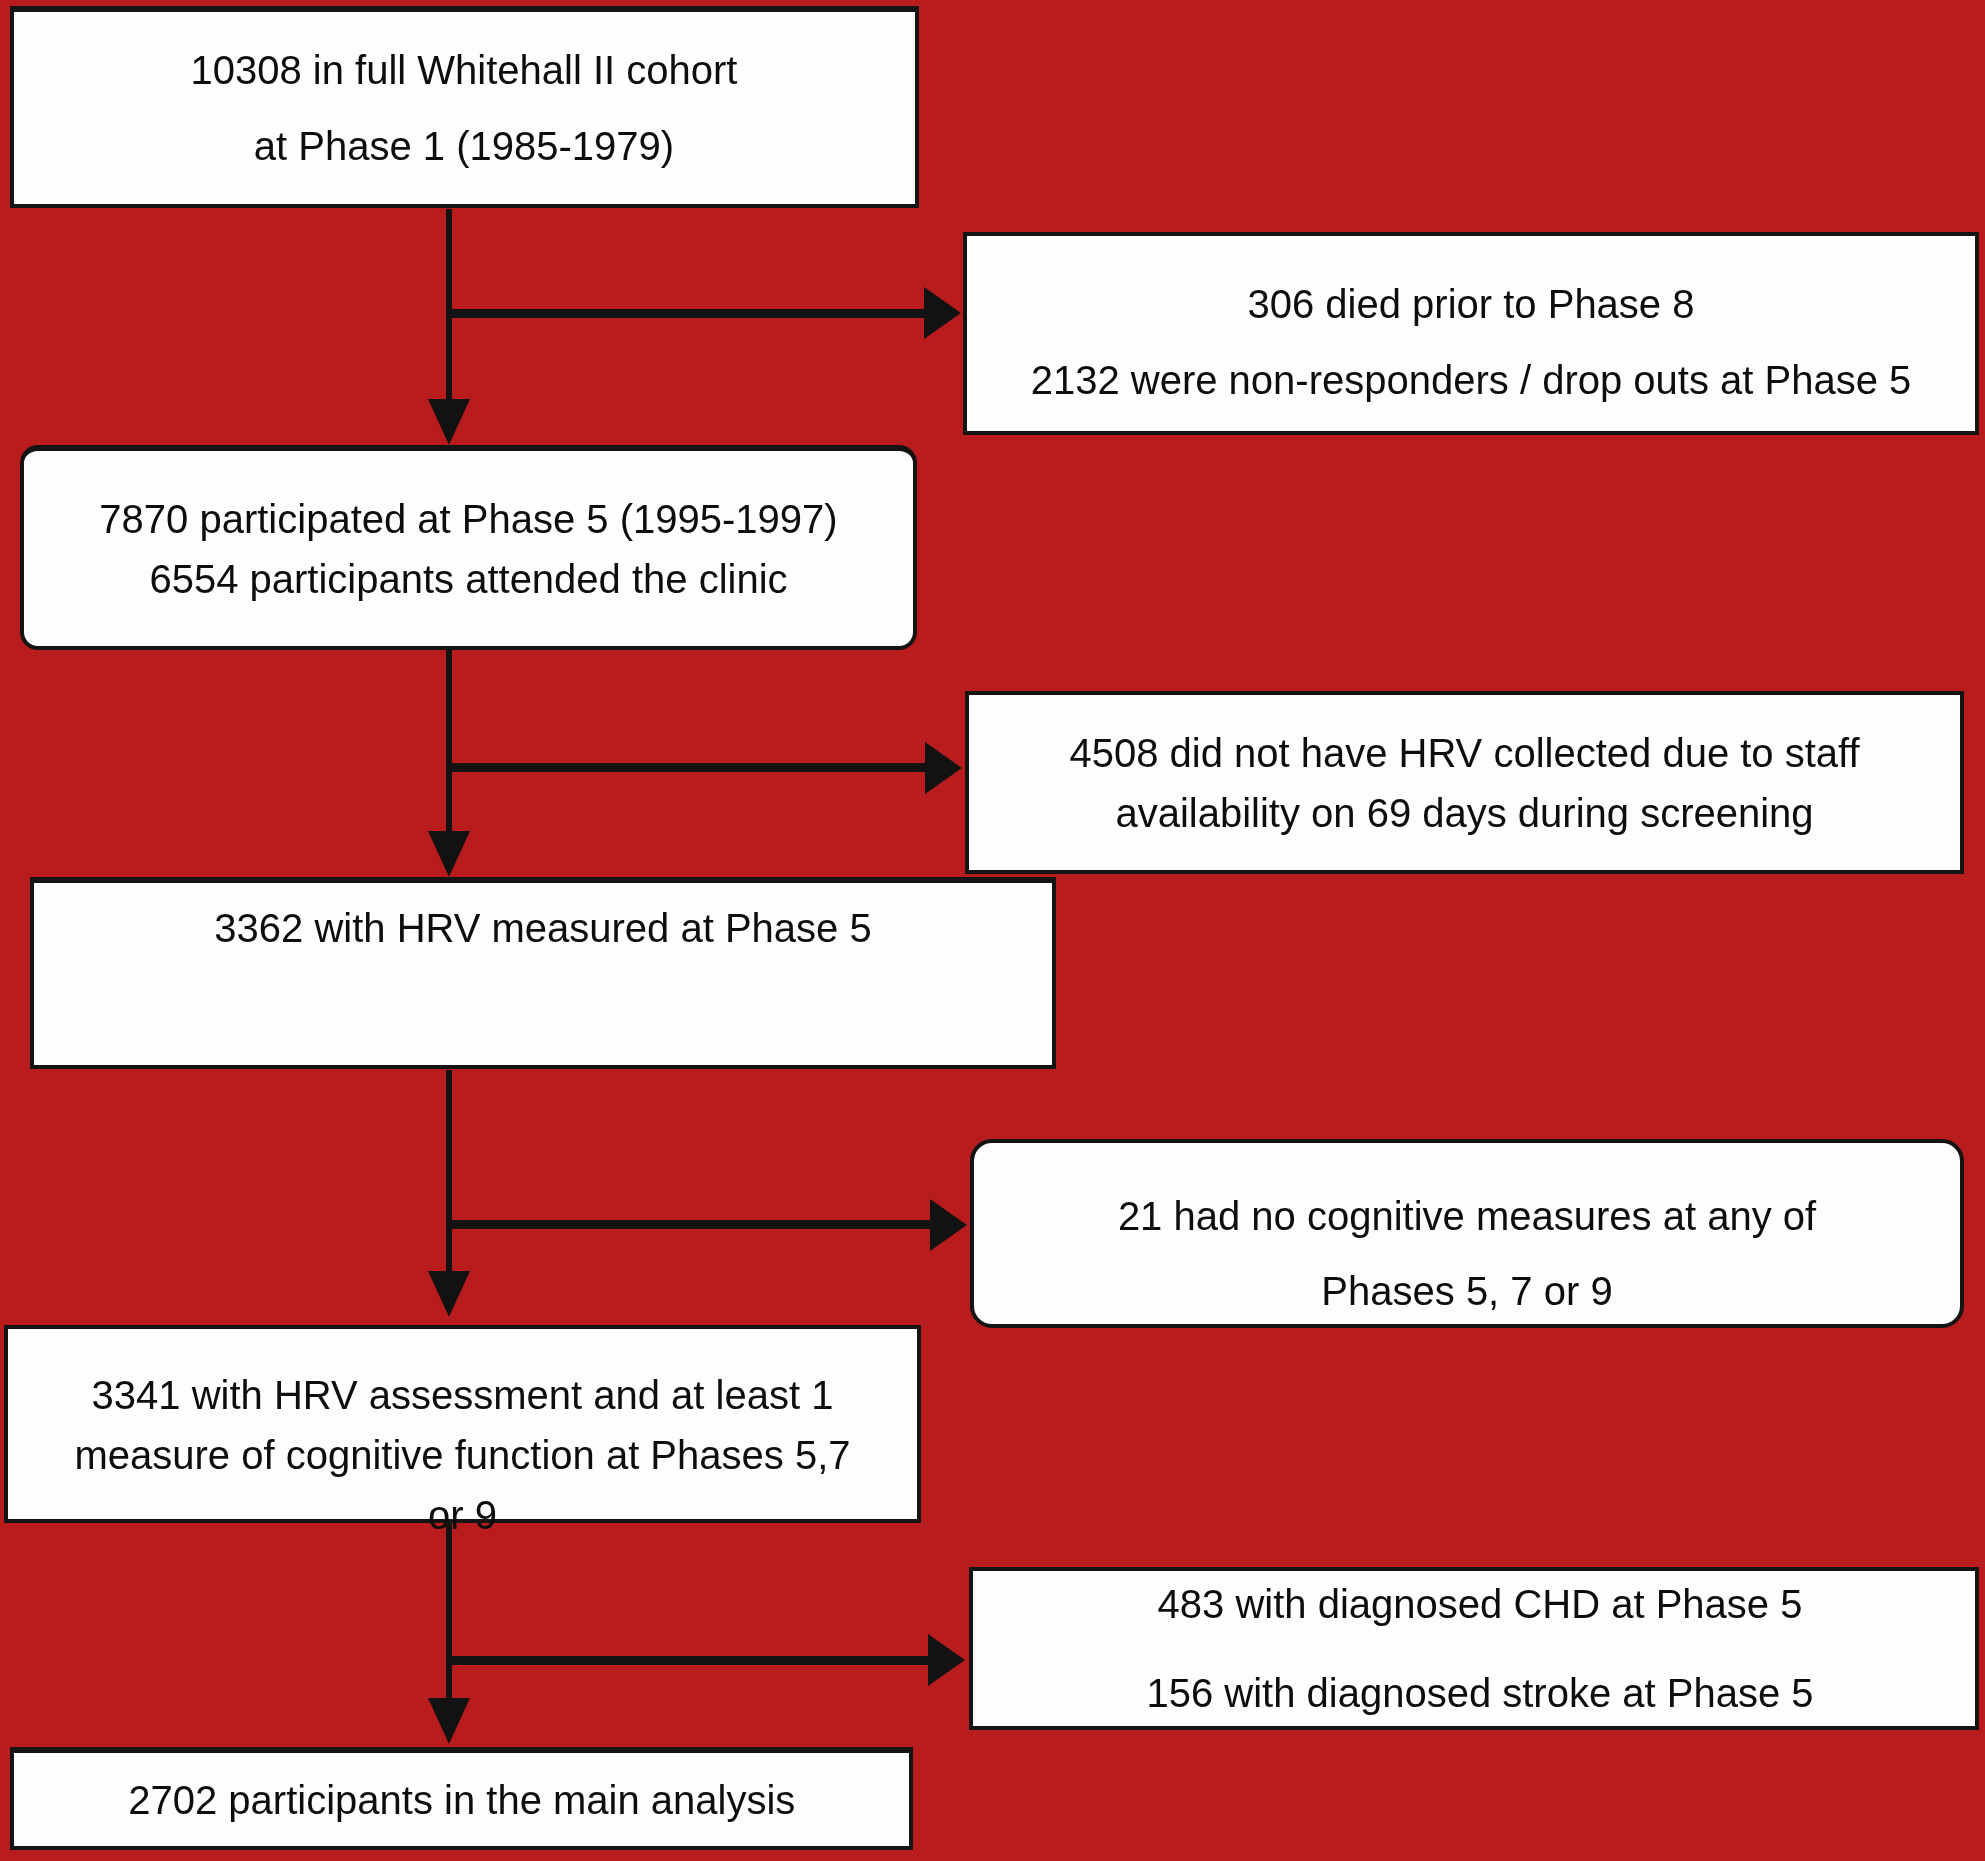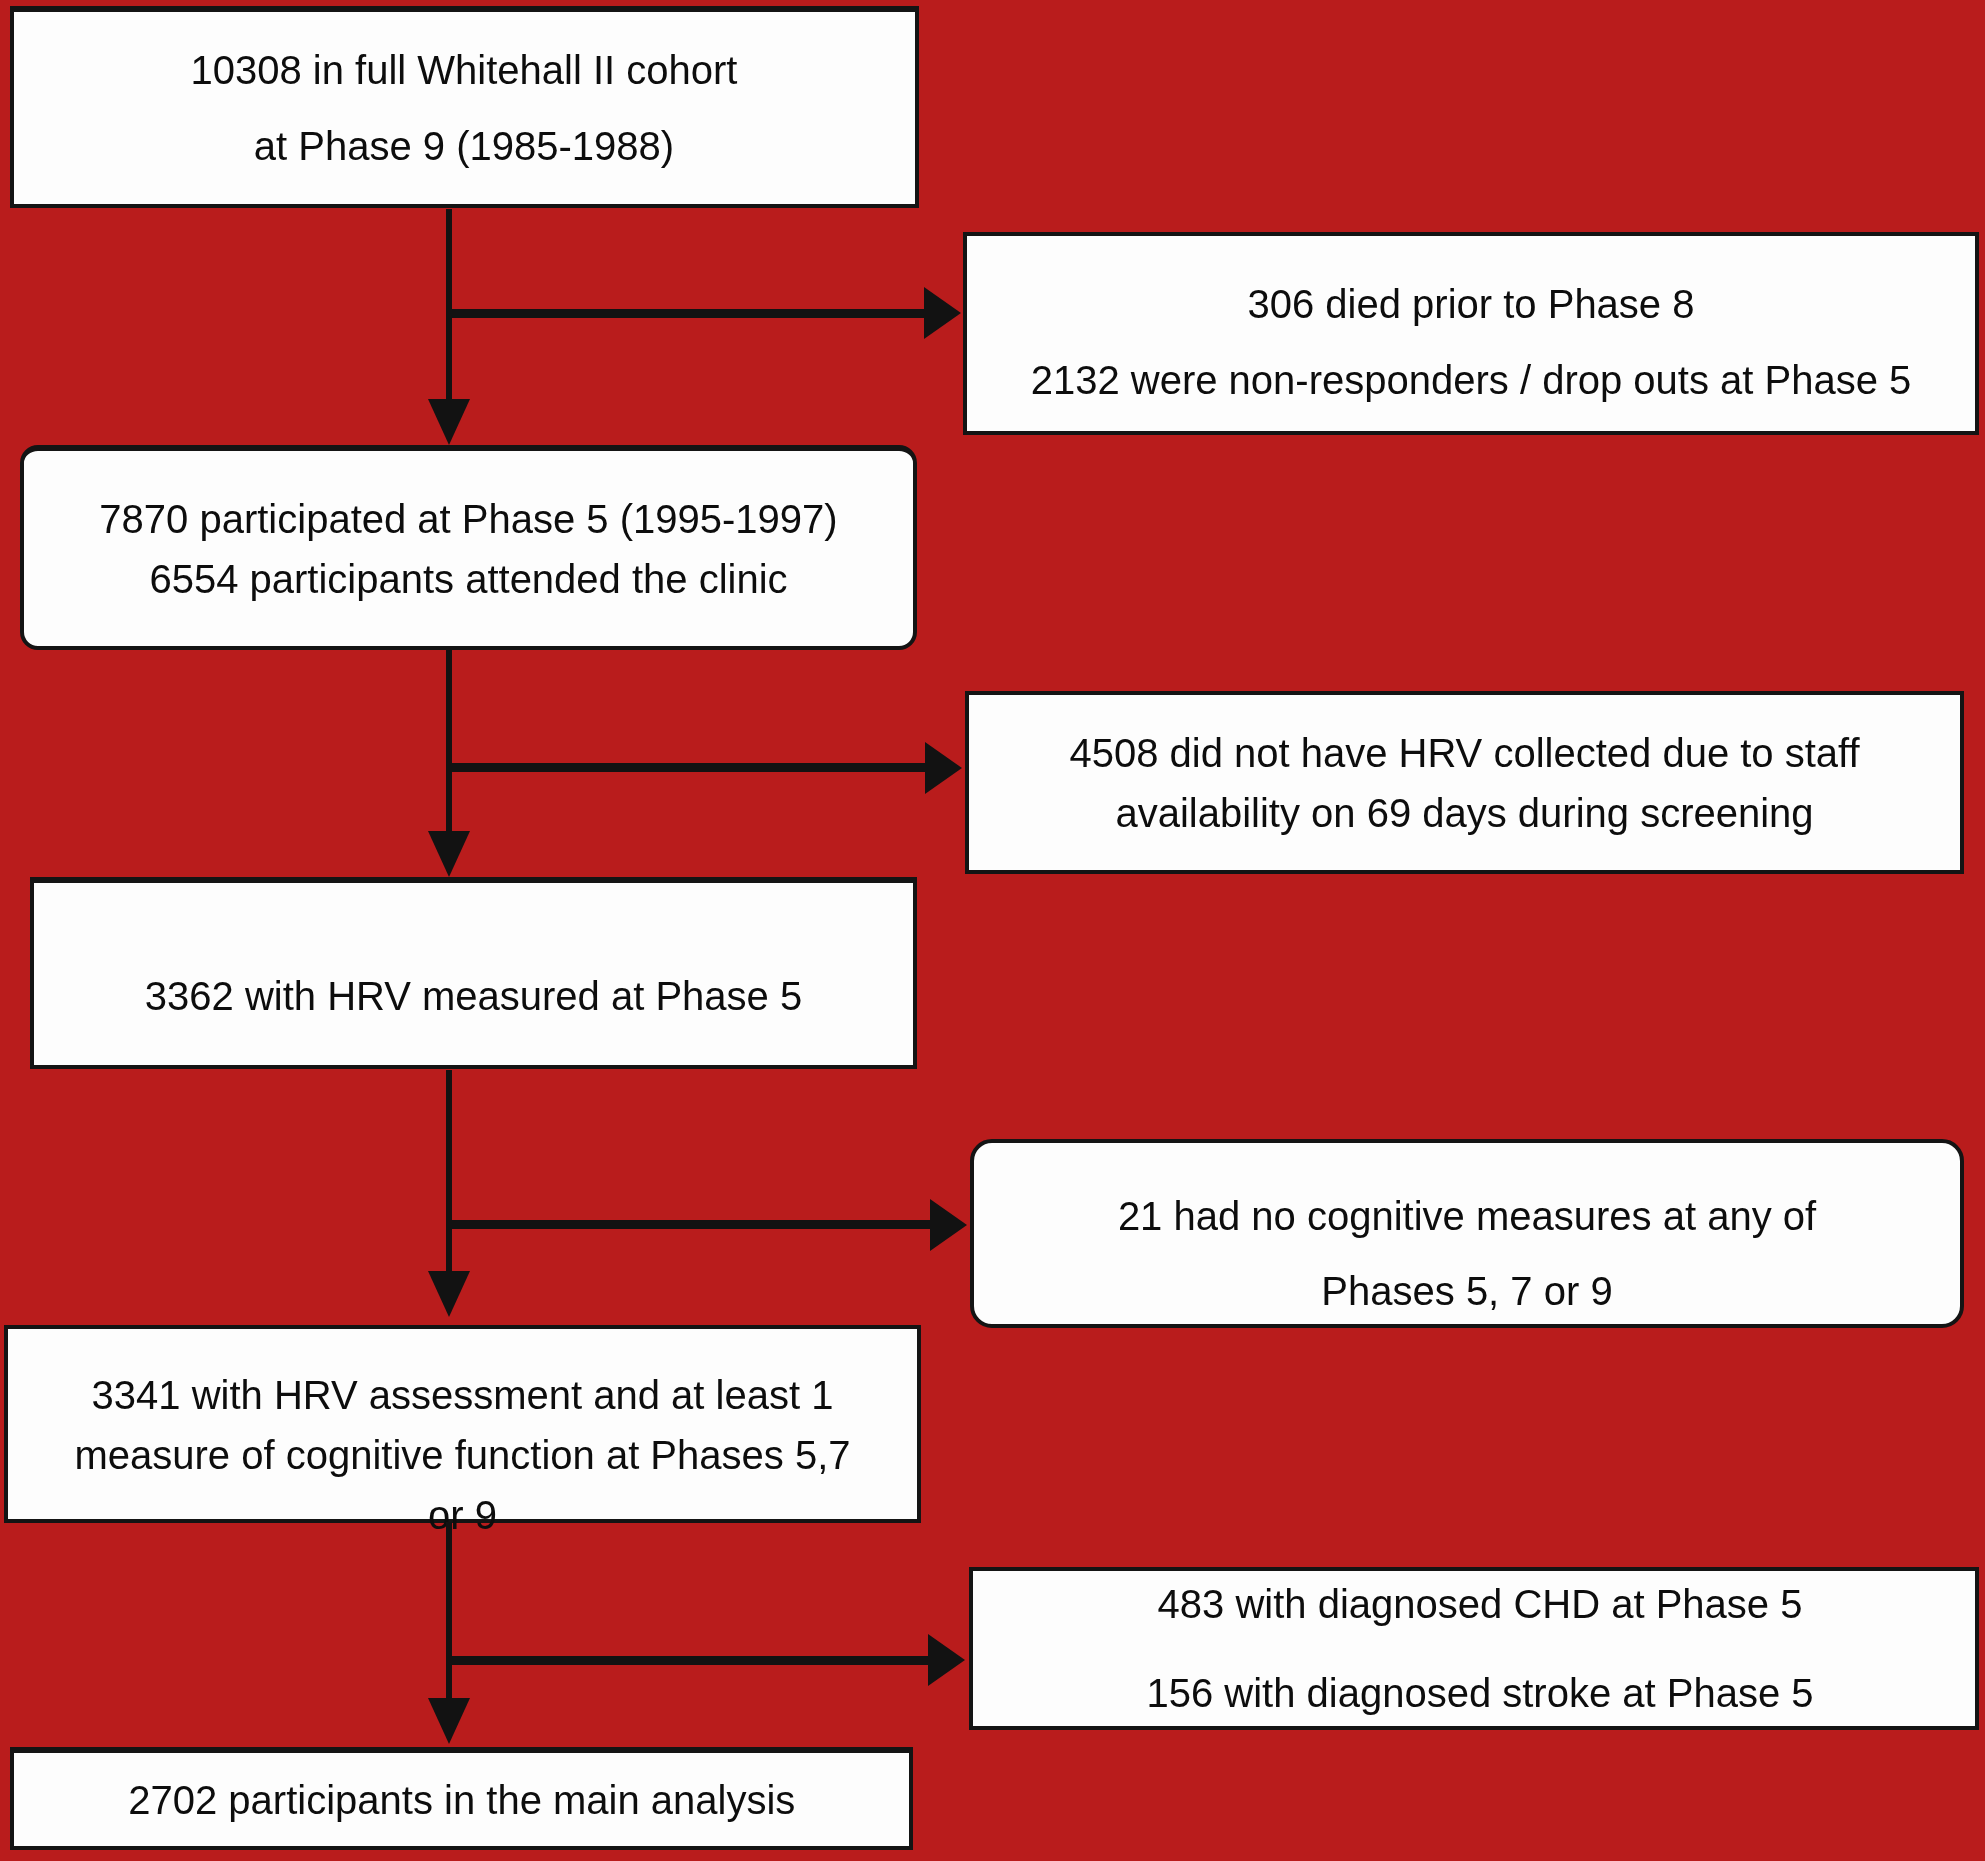--- a/index.html
+++ b/index.html
@@ -29,22 +29,22 @@
   }
   .ln {
     font-size: 40px;
     white-space: nowrap;
   }
   
   .b1 { left: 9.5px;  top: 6.4px;    width: 909px; height: 202px; border-top-width: 6.4px; }
   .b1 .ln { line-height: 76px; }
   .b3 { left: 20px;  top: 445px;  width: 897px; height: 205px; border-top-width: 6.4px; border-radius: 18px; }
   .b3 .ln { line-height: 60px; }
-  .b5 { left: 30px;  top: 877px; width: 887px; height: 192px; border-top-width: 6.4px;
-        justify-content: center; padding-top: 44px; }
+  .b5 { left: 30px;  top: 877px; width: 1026px; height: 192px; border-top-width: 6.4px;
+        justify-content: flex-start; padding-top: 21px; }
   .b5 .ln { line-height: 48px; }
   .b7 { left: 4px;   top: 1325px; width: 917px; height: 198px;
         justify-content: flex-start; padding-top: 36px; }
   .b7 .ln { line-height: 60px; }
   .b9 { left: 10.3px;  top: 1747px; width: 903px; height: 103px; border-top-width: 6.4px; }
   .b9 .ln { line-height: 48px; }
   
   .r1 { left: 963px; top: 232px;  width: 1016px; height: 203px; padding-top: 16px; }
   .r1 .ln { line-height: 76px; }
   .r2 { left: 965px; top: 691px;  width: 999px; height: 183px; }
@@ -99,21 +99,21 @@
   .l4 { left: 449px; top: 1656px; width: 481px; }
   .k4 { left: 928px; top: 1634px; }
 </style>
 </head>
 <body>
 
 <div class="canvas">
 
   <div class="box b1">
     <div class="ln">10308 in full Whitehall II cohort</div>
-    <div class="ln">at Phase 9 (1985-1988)</div>
+    <div class="ln">at Phase 1 (1985-1979)</div>
   </div>
 
   <div class="box b3">
     <div class="ln">7870 participated at Phase 5 (1995-1997)</div>
     <div class="ln">6554 participants attended the clinic</div>
   </div>
 
   <div class="box b5">
     <div class="ln">3362 with HRV measured at Phase 5</div>
   </div>

